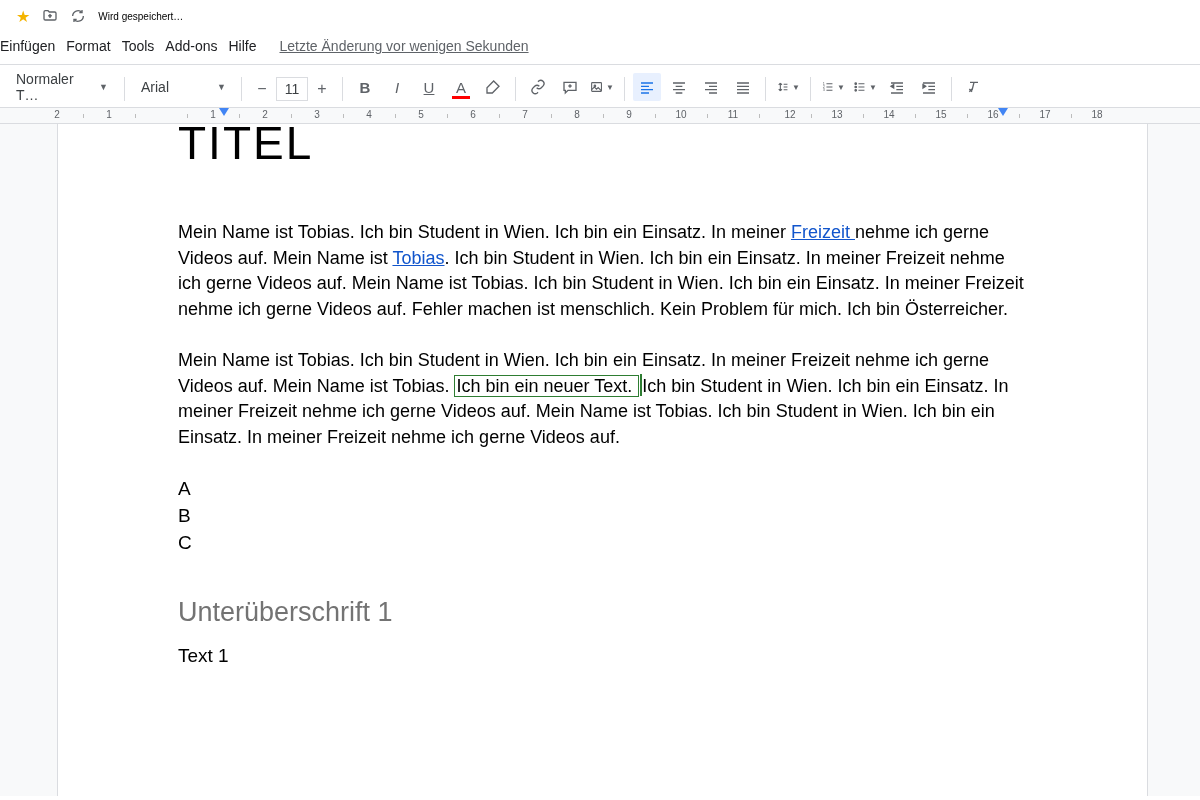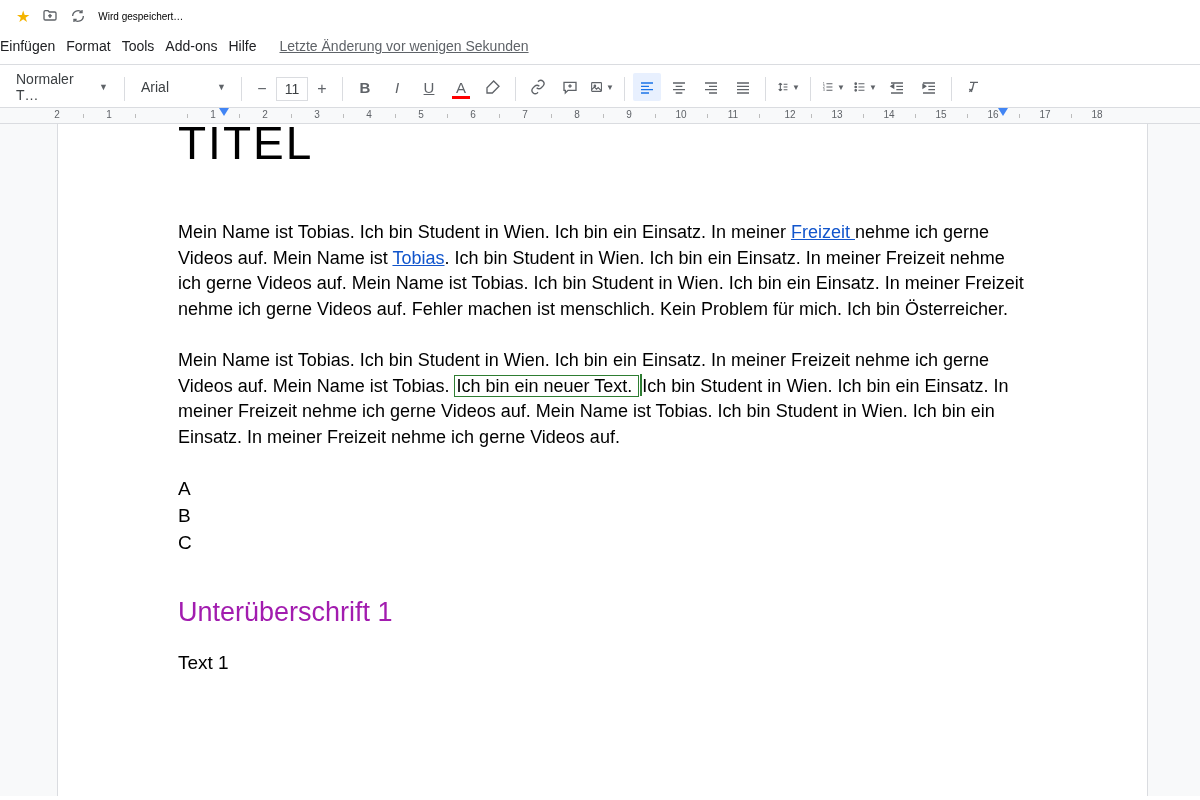--- a/index.html
+++ b/index.html
@@ -40,21 +40,21 @@
   
   .canvas { height: calc(800px - 32px - 36px - 44px - 16px); overflow: hidden; background: #f8f9fa; position: relative; }
   .page { position: absolute; left: 57px; top: 0; width: 1091px; background: #fff; border: 1px solid #dadce0; border-top: none; padding: 0 120px 40px 120px; min-height: 900px; }
   .doc-title { font-size: 46px; font-weight: 400; color: #000; letter-spacing: 2px; margin-top: -8px; margin-bottom: 50px; }
   .para { font-size: 18px; line-height: 1.42; color: #000; margin-bottom: 26px; }
   .para a { color: #1155cc; text-decoration: underline; }
   .suggestion { border: 1.5px solid #2e7d32; padding: 0 1px; }
   .cursor { display: inline-block; width: 2px; height: 22px; background: #2e7d32; vertical-align: text-bottom; margin-left: 1px; }
   .abc-list { font-size: 19px; line-height: 1.42; color: #000; margin-bottom: 40px; }
   .heading-eyebrow { font-size: 19px; color: #000; margin-bottom: 38px; }
-  .sub-heading { font-size: 27px; font-weight: 400; color: #a21caf; margin-bottom: 24px; }
+  .sub-heading { font-size: 27px; font-weight: 400; color: #737373; margin-bottom: 17px; }
   .body-text { font-size: 19px; color: #000; }
   
   .comment-panel { position: absolute; right: 0; top: 410px; width: 62px; height: 165px; background: #fff; border: 1px solid #dadce0; border-right: none; border-radius: 8px 0 0 8px; box-shadow: 0 1px 3px rgba(0,0,0,0.12); padding: 12px 0 12px 12px; overflow: hidden; }
   .avatar { width: 32px; height: 32px; border-radius: 50%; background: radial-gradient(circle at 30% 30%, #8bc34a, #33691e); border: 2px solid #fff; margin-bottom: 10px; }
   .comment-label { font-size: 13px; color: #3c4043; font-weight: 500; margin-bottom: 18px; white-space: nowrap; }
   .reply-box { border: 1px solid #dadce0; border-radius: 16px; padding: 6px 12px; font-size: 13px; color: #5f6368; white-space: nowrap; }
   
   svg { display: block; }
 </style>
 </head>

